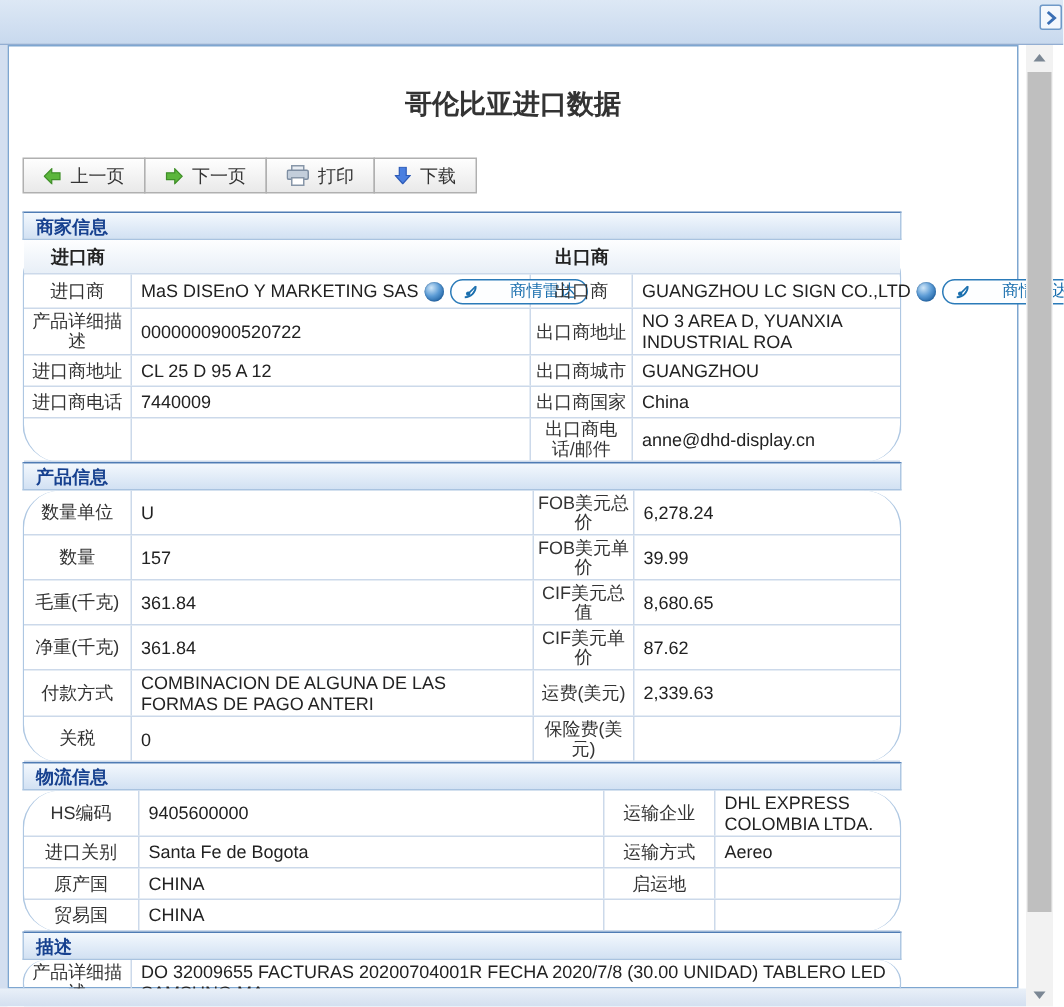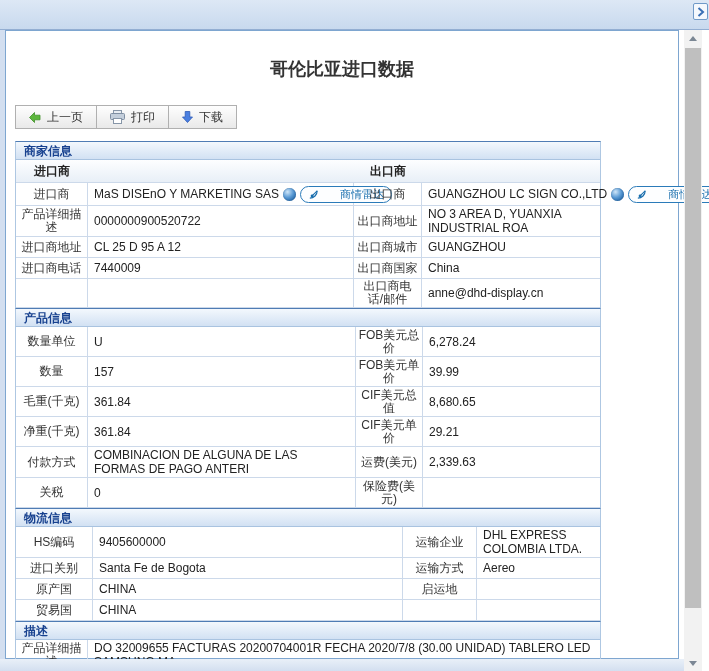--- a/index.html
+++ b/index.html
@@ -40,21 +40,21 @@
     background:linear-gradient(#fefefe,#e9e9e9);border:1px solid #b0b0b0;
     font-size:12px;color:#333;cursor:pointer;font-family:inherit;}
   .tbtn + .tbtn{margin-left:-1px;}
   
   .tables{position:absolute;left:9px;top:110px;width:586px;}
   .section-header{height:19px;line-height:19px;box-sizing:border-box;
     background:linear-gradient(#f3f8fd,#d2e1f3);
     border-top:1px solid #4f7cb4;border-bottom:1px solid #a9c3e0;
     border-left:1px solid #aec7e2;border-right:1px solid #aec7e2;
     color:#17418f;font-weight:bold;font-size:12px;padding-left:8px;}
-  .sec-table{border-left:1px solid #aec7e2;border-right:1px solid #aec7e2;}
+  .sec-table{border-left:1px solid #aec7e2;border-right:1px solid #aec7e2;border-radius:25px;}
   .trow{display:grid;border-bottom:1px solid #ccd9ea;}
   .grid-m{grid-template-columns:72px 266px 68px 1fr;}
   .grid-p{grid-template-columns:72px 268px 67px 1fr;}
   .grid-l{grid-template-columns:77px 310px 74px 1fr;}
   .grid-d{grid-template-columns:72px 1fr;}
   .h28{min-height:28px;} .h22{min-height:22px;} .h20{min-height:20px;}
   .h29{min-height:29px;} .h30{min-height:30px;}
   .cell{display:flex;align-items:center;box-sizing:border-box;}
   .lbl{justify-content:center;text-align:center;color:#333;line-height:13px;
     border-right:1px solid #ccd9ea;padding:1px 2px;}
@@ -86,20 +86,26 @@
 
 <div class="panel">
   <div class="page-title">哥伦比亚进口数据</div>
 
   <div class="toolbar">
     <button class="tbtn">
       <svg width="12" height="11" viewBox="0 0 12 11">
           <path d="M5.5 0.5 L5.5 3.2 L11 3.2 L11 7.8 L5.5 7.8 L5.5 10.5 L0.5 5.5 Z" fill="#5cb63c" stroke="#3f8f28" stroke-width="0.8"></path>
         </svg>
       <span>上一页</span>
+    </button>
+    <button class="tbtn">
+      <svg width="12" height="11" viewBox="0 0 12 11">
+          <path d="M6.5 0.5 L6.5 3.2 L1 3.2 L1 7.8 L6.5 7.8 L6.5 10.5 L11.5 5.5 Z" fill="#5cb63c" stroke="#3f8f28" stroke-width="0.8"></path>
+        </svg>
+      <span>下一页</span>
     </button>
     <button class="tbtn">
       <svg width="15" height="14" viewBox="0 0 15 14">
           <rect x="3.5" y="0.5" width="8" height="3.5" fill="#e8edf3" stroke="#8796a8"></rect>
           <rect x="0.5" y="3.5" width="14" height="6" rx="1" fill="#c3cedb" stroke="#7e8ea2"></rect>
           <rect x="3.5" y="8.5" width="8" height="5" fill="#ffffff" stroke="#8796a8"></rect>
         </svg>
       <span>打印</span>
     </button>
     <button class="tbtn">
@@ -195,21 +201,21 @@
       <div class="trow grid-p h29">
         <div class="cell lbl">毛重(千克)</div>
         <div class="cell val vborder">361.84</div>
         <div class="cell lbl">CIF美元总值</div>
         <div class="cell val">8,680.65</div>
       </div>
       <div class="trow grid-p h29">
         <div class="cell lbl">净重(千克)</div>
         <div class="cell val vborder">361.84</div>
         <div class="cell lbl">CIF美元单价</div>
-        <div class="cell val">29.21</div>
+        <div class="cell val">87.62</div>
       </div>
       <div class="trow grid-p h29">
         <div class="cell lbl">付款方式</div>
         <div class="cell val vborder">COMBINACION DE ALGUNA DE LAS FORMAS DE PAGO ANTERI</div>
         <div class="cell lbl">运费(美元)</div>
         <div class="cell val">2,339.63</div>
       </div>
       <div class="trow grid-p h29">
         <div class="cell lbl">关税</div>
         <div class="cell val vborder">0</div>

